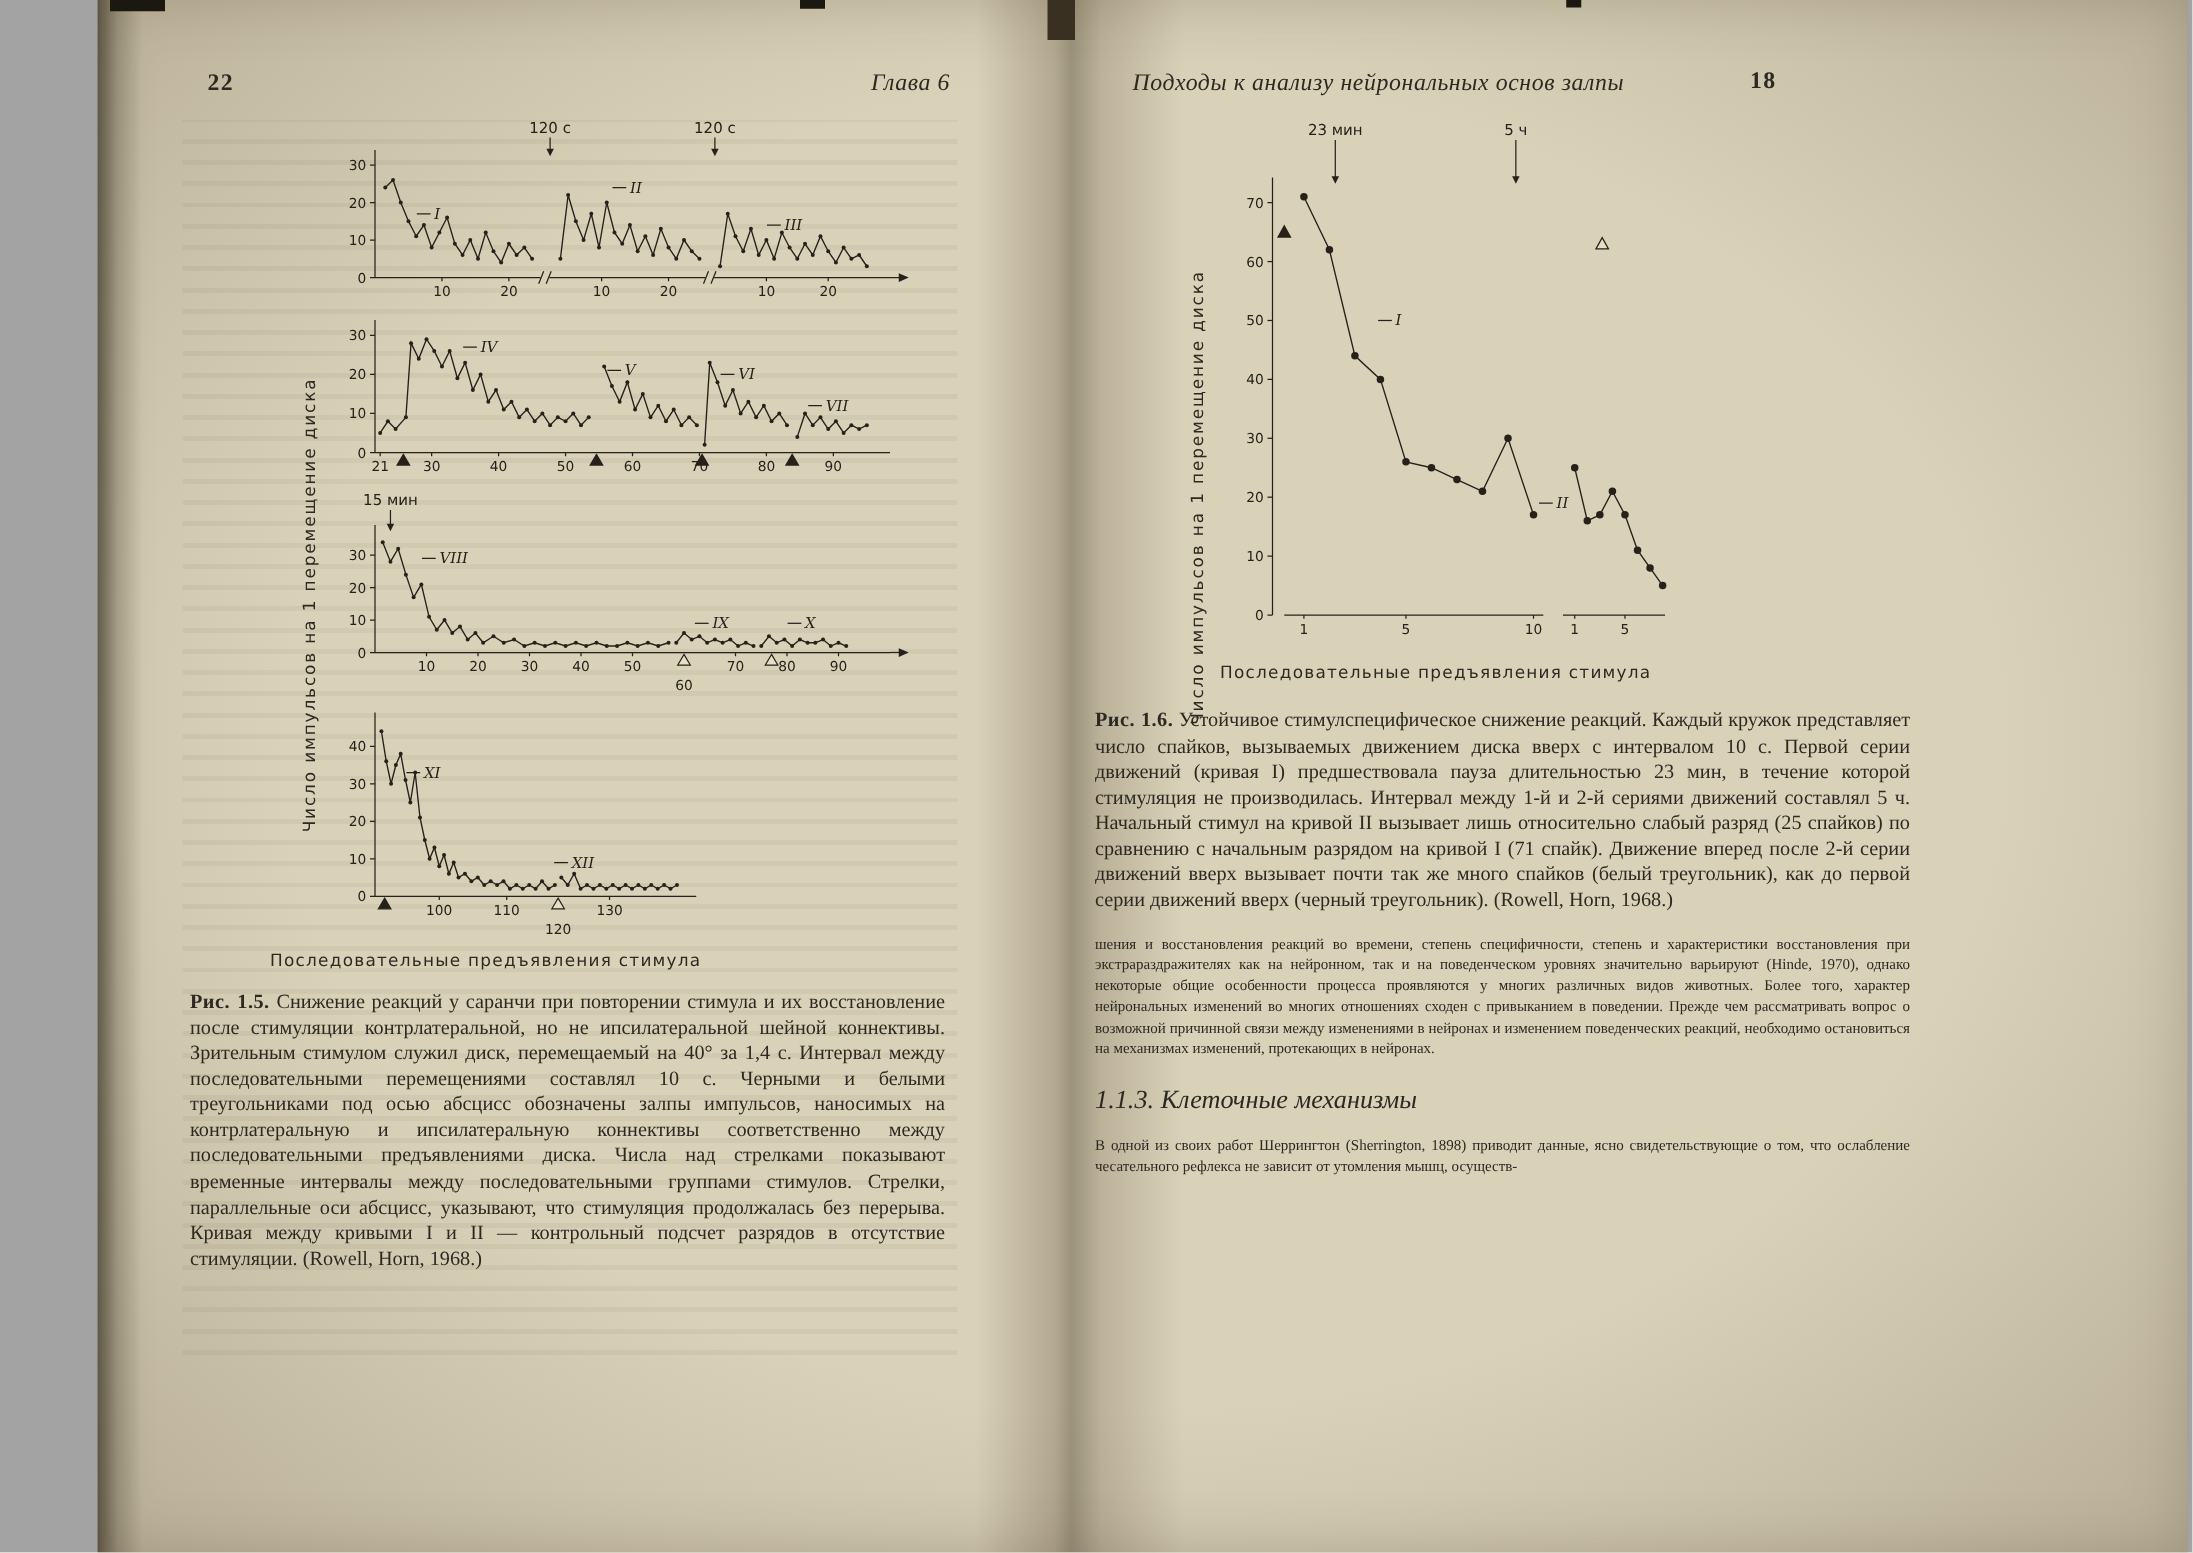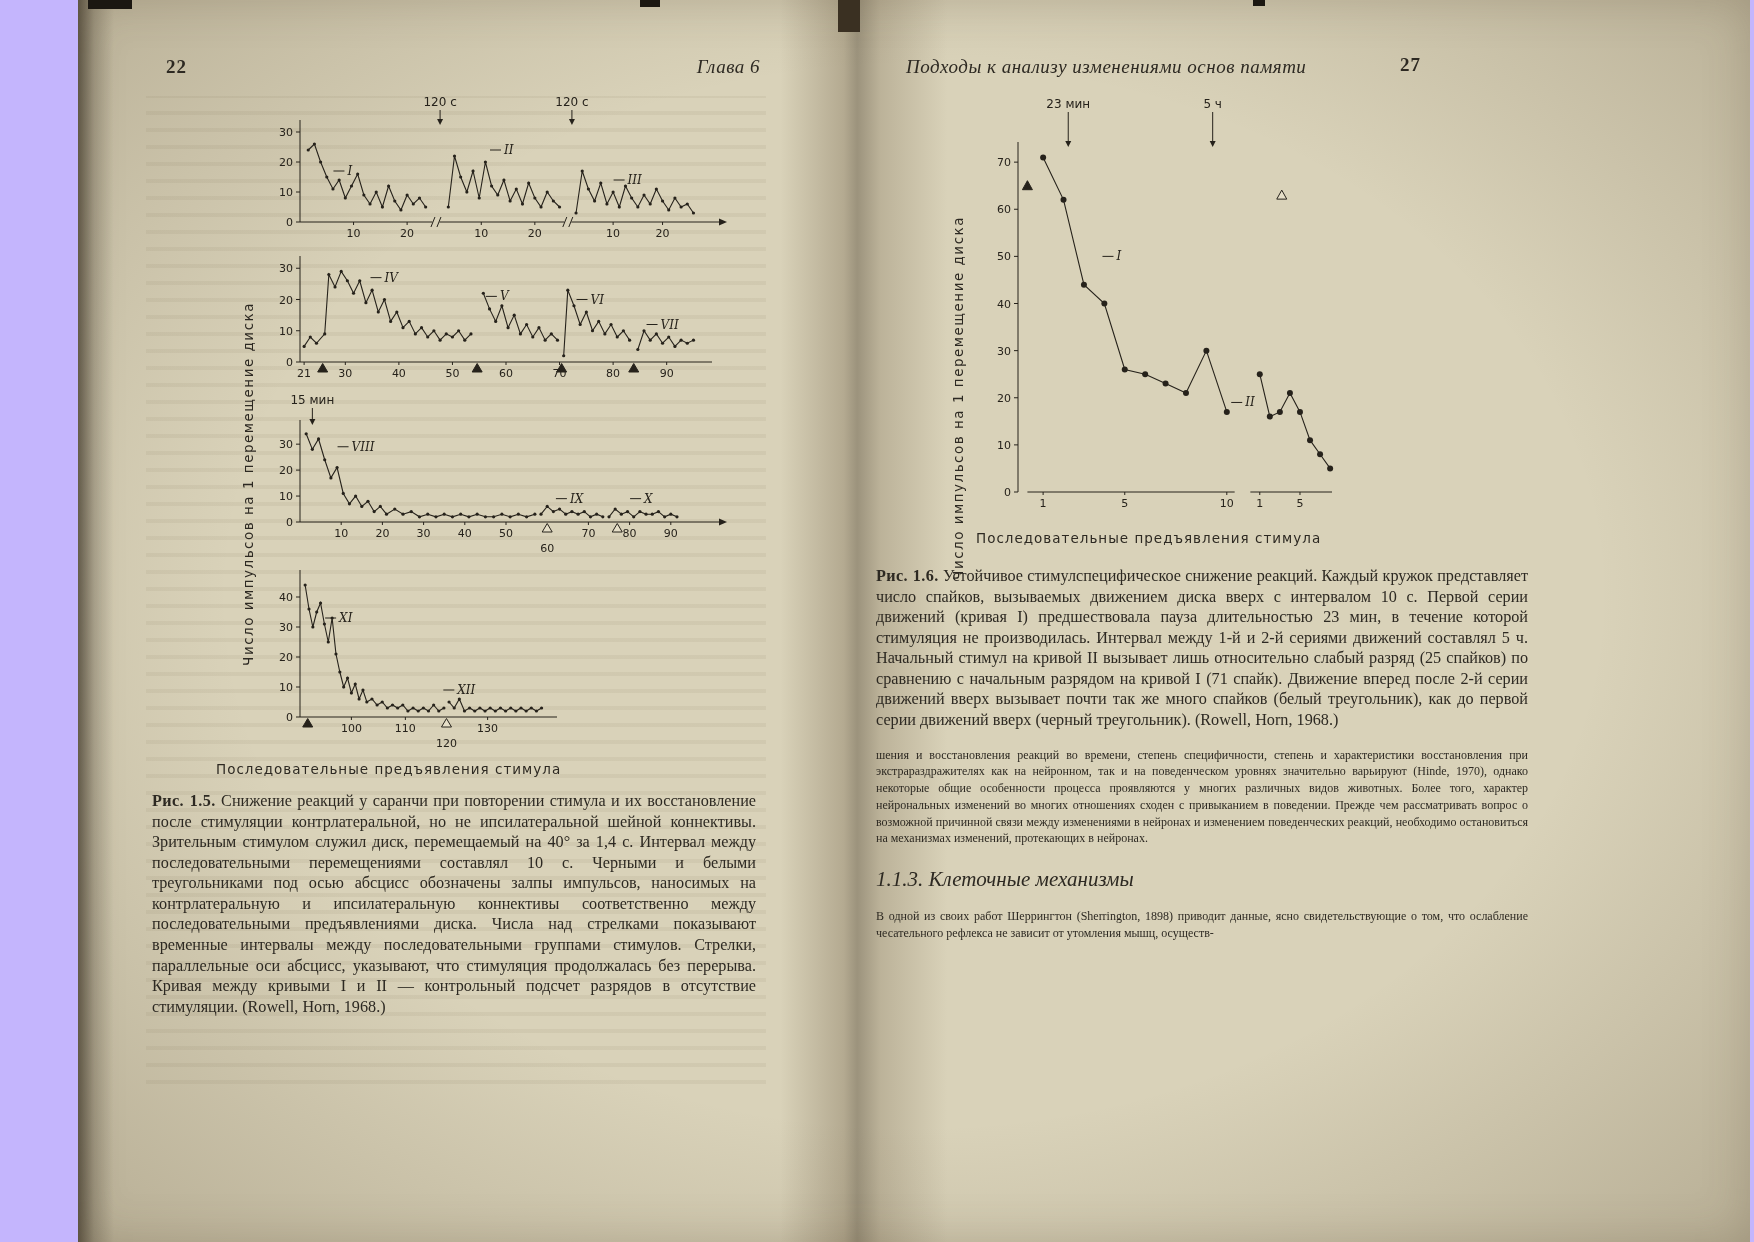--- a/index.html
+++ b/index.html
@@ -1,16 +1,16 @@
 <!DOCTYPE html>
 <html><head>
 <meta charset="utf-8">
 <style>
   html,body{margin:0;padding:0;background:#f7f6f2;}
-  .canvas{position:relative;width:1754px;height:1242px;overflow:hidden;background:#c4b5fd;
+  .canvas{position:relative;width:1754px;height:1242px;overflow:hidden;background:#a3a3a3;
           font-family:"Liberation Serif", serif;color:#2d2922;}
   .paper{position:absolute;left:78px;top:0;width:1672px;height:1242px;
     background:
       linear-gradient(90deg, rgba(38,31,20,.62) 0, rgba(38,31,20,.22) 16px, rgba(0,0,0,0) 36px),
       linear-gradient(90deg, rgba(0,0,0,0) 0 42%, rgba(84,66,40,.28) 45.8%, rgba(56,44,26,.38) 46.6%, rgba(84,66,40,.22) 48%, rgba(0,0,0,0) 52%),
       radial-gradient(ellipse at 50% 48%, rgba(0,0,0,0) 58%, rgba(84,68,42,.25) 100%),
       #d9d2b9;
     box-shadow:inset 0 0 46px rgba(90,75,50,.25);}
   .nick{position:absolute;background:#1b1711;}
   .nick1{left:88px;top:0;width:44px;height:9px;}
@@ -472,22 +472,22 @@
             </svg></div>
       </div>
       <div class="xlab">Последовательные предъявления стимула</div>
     </div>
 
     <p class="caption"><b>Рис. 1.5.</b> <span>Снижение реакций у саранчи при повторении стимула и их восстановление после стимуляции контрлатеральной, но не ипсилатеральной шейной коннективы. Зрительным стимулом служил диск, перемещаемый на 40° за 1,4 с. Интервал между последовательными перемещениями составлял 10 с. Черными и белыми треугольниками под осью абсцисс обозначены залпы импульсов, наносимых на контрлатеральную и ипсилатеральную коннективы соответственно между последовательными предъявлениями диска. Числа над стрелками показывают временные интервалы между последовательными группами стимулов. Стрелки, параллельные оси абсцисс, указывают, что стимуляция продолжалась без перерыва. Кривая между кривыми I и II — контрольный подсчет разрядов в отсутствие стимуляции. (Rowell, Horn, 1968.)</span></p>
   </div>
 
   <div class="page page-right">
     <div class="ph-row">
-      <span class="runhead">Подходы к анализу изменениями основ памяти</span>
-      <span class="pagenum">27</span>
+      <span class="runhead">Подходы к анализу нейрональных основ залпы</span>
+      <span class="pagenum">18</span>
     </div>
 
     <div class="fig fig16">
       <div class="ylab">Число импульсов на 1 перемещение диска</div>
       <div class="panel"><svg width="370" height="430" viewBox="0 0 370 430">
             <line x1="42" y1="46" x2="42" y2="396" stroke="#26221b" stroke-width="1"></line>
             <line x1="38" y1="396" x2="42" y2="396" stroke="#26221b" stroke-width="1"></line>
             <text x="35" y="400" fill="#26221b" font-size="11" text-anchor="end" font-family="'DejaVu Sans',sans-serif" font-style="normal">0</text>
             <line x1="38" y1="348.8767123287671" x2="42" y2="348.8767123287671" stroke="#26221b" stroke-width="1"></line>
             <text x="35" y="352.8767123287671" fill="#26221b" font-size="11" text-anchor="end" font-family="'DejaVu Sans',sans-serif" font-style="normal">10</text>

